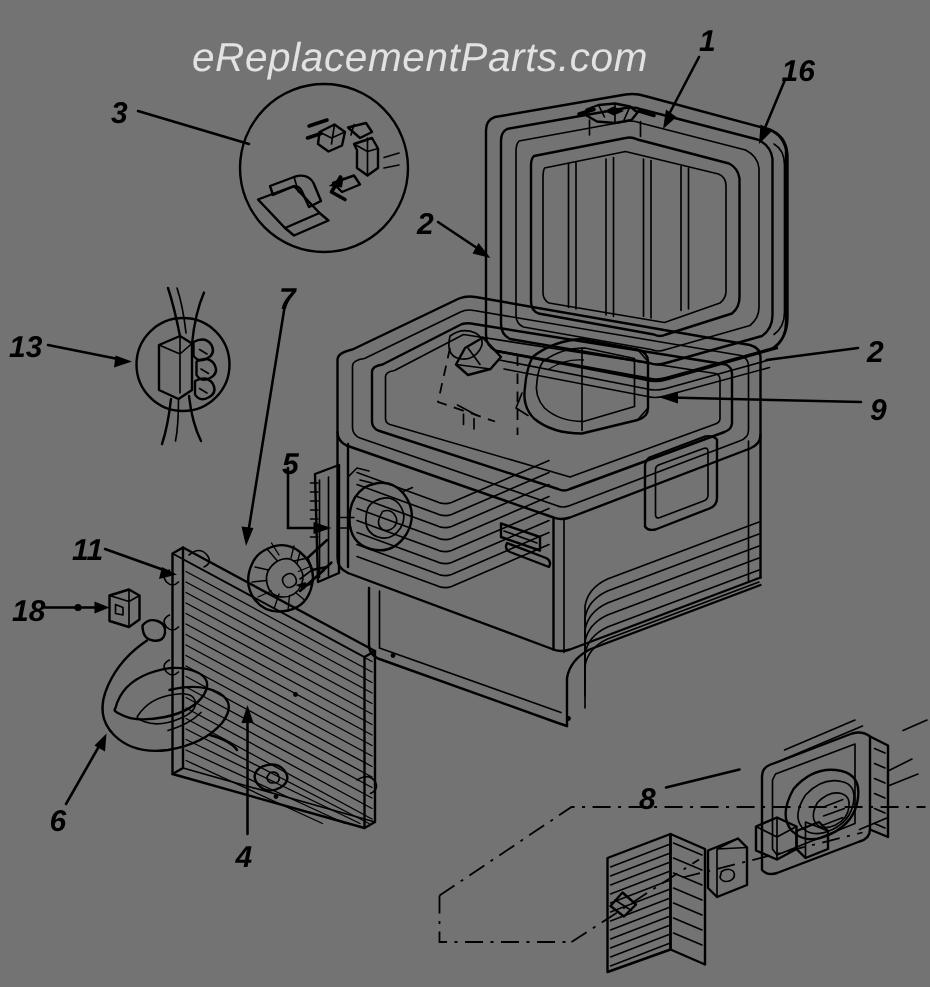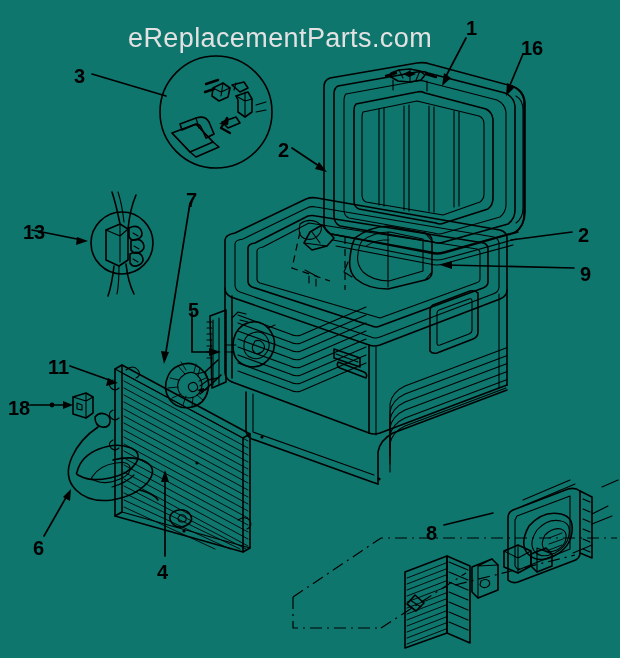--- a/index.html
+++ b/index.html
@@ -7,22 +7,23 @@
     padding: 0;
     background: #ffffff;
   }
   body {
     font-family: "Liberation Sans", sans-serif;
   }
   #diagram-root {
     position: relative;
     width: 620px;
     height: 658px;
-    background: #0f766e;
+    background: #737373;
     overflow: hidden;
+    font-style: italic;
   }
   #diagram-svg {
     position: absolute;
     left: 0;
     top: 0;
     width: 620px;
     height: 658px;
     display: block;
   }
   .ln {
@@ -429,15 +430,15 @@
   <div class="callout-num" style="left:74px;  top:66px;">3</div>
   <div class="callout-num" style="left:157px; top:562px;">4</div>
   <div class="callout-num" style="left:188px; top:300px;">5</div>
   <div class="callout-num" style="left:33px;  top:538px;">6</div>
   <div class="callout-num" style="left:186px; top:190px;">7</div>
   <div class="callout-num" style="left:426px; top:523px;">8</div>
   <div class="callout-num" style="left:580px; top:264px;">9</div>
   <div class="callout-num" style="left:521px; top:38px;">16</div>
   <div class="callout-num" style="left:48px;  top:357px;">11</div>
   <div class="callout-num" style="left:8px;   top:398px;">18</div>
-  <div class="callout-num" style="left:23px;  top:222px;">13</div>
+  <div class="callout-num" style="left:6px;  top:222px;">13</div>
 
 </div>
 
 </body></html>

